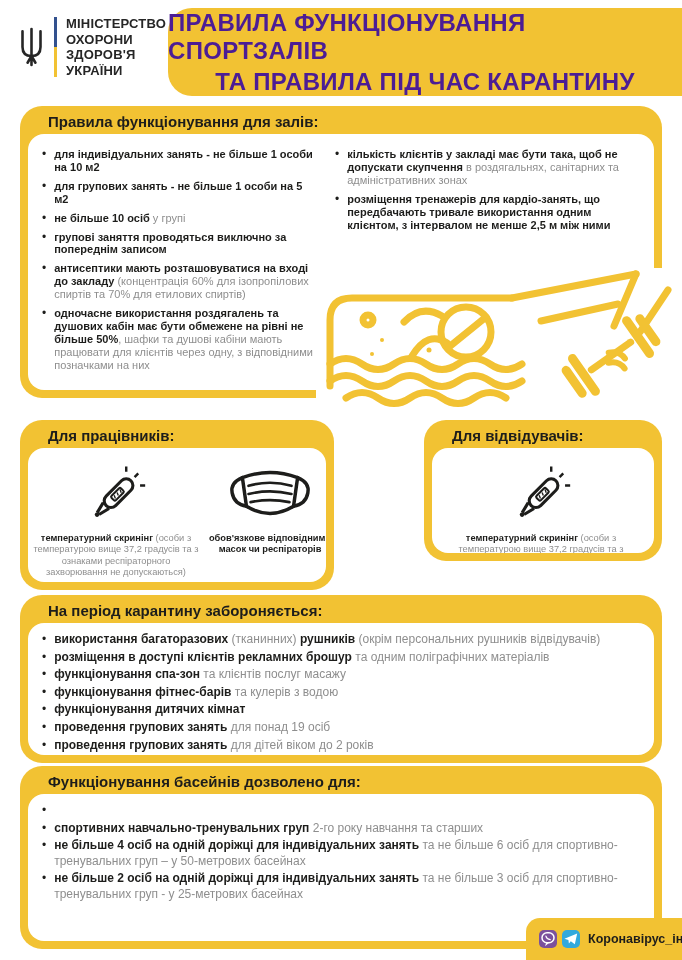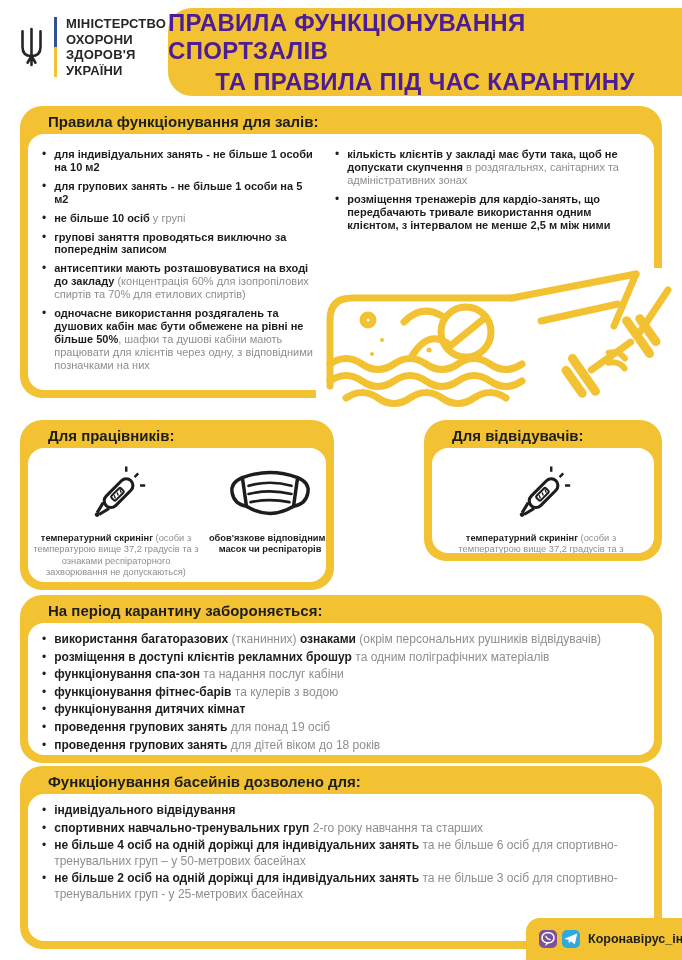--- a/index.html
+++ b/index.html
@@ -210,55 +210,54 @@
         <div class="cap" style="width:178px"><span class="b">температурний скринінг</span><span class="r"> (особи з температурою вище 37,2 градусів та з ознаками респіраторного захворювання не допускаються)</span></div>
       </div>
     </div>
   </div>
 
   <div class="section sec-prohibited">
     <div class="section-title">На період карантину забороняється:</div>
     <div class="section-body tight-body">
         <div class="bullet">
           <span class="dot">•</span>
-          <span class="bullet-text"><span class="b">використання багаторазових</span><span class="r"> (тканинних) </span><span class="b">ознаками</span><span class="r"> (окрім персональних рушників відвідувачів)</span></span>
+          <span class="bullet-text"><span class="b">використання багаторазових</span><span class="r"> (тканинних) </span><span class="b">рушників</span><span class="r"> (окрім персональних рушників відвідувачів)</span></span>
         </div>
         <div class="bullet">
           <span class="dot">•</span>
           <span class="bullet-text"><span class="b">розміщення в доступі клієнтів рекламних брошур</span><span class="r"> та одним поліграфічних матеріалів</span></span>
         </div>
         <div class="bullet">
           <span class="dot">•</span>
-          <span class="bullet-text"><span class="b">функціонування спа-зон</span><span class="r"> та надання послуг кабіни</span></span>
+          <span class="bullet-text"><span class="b">функціонування спа-зон</span><span class="r"> та клієнтів послуг масажу</span></span>
         </div>
         <div class="bullet">
           <span class="dot">•</span>
           <span class="bullet-text"><span class="b">функціонування фітнес-барів</span><span class="r"> та кулерів з водою</span></span>
         </div>
         <div class="bullet">
           <span class="dot">•</span>
           <span class="bullet-text"><span class="b">функціонування дитячих кімнат</span></span>
         </div>
         <div class="bullet">
           <span class="dot">•</span>
           <span class="bullet-text"><span class="b">проведення групових занять</span><span class="r"> для понад 19 осіб</span></span>
         </div>
         <div class="bullet">
           <span class="dot">•</span>
-          <span class="bullet-text"><span class="b">проведення групових занять</span><span class="r"> для дітей віком до 18 років</span></span>
+          <span class="bullet-text"><span class="b">проведення групових занять</span><span class="r"> для дітей віком до 2 років</span></span>
         </div>
       </div>
   </div>
 
   <div class="section sec-pools">
     <div class="section-title">Функціонування басейнів дозволено для:</div>
     <div class="section-body tight-body">
         <div class="bullet">
           <span class="dot">•</span>
-          <span class="bullet-text"><span class="b">індивідуального відвідування</span></span>
         </div>
         <div class="bullet">
           <span class="dot">•</span>
           <span class="bullet-text"><span class="b">спортивних навчально-тренувальних груп</span><span class="r"> 2-го року навчання та старших</span></span>
         </div>
         <div class="bullet">
           <span class="dot">•</span>
           <span class="bullet-text"><span class="b">не більше 4 осіб на одній доріжці для індивідуальних занять</span><span class="r"> та не більше 6 осіб для спортивно-тренувальних груп – у 50-метрових басейнах</span></span>
         </div>
         <div class="bullet">

